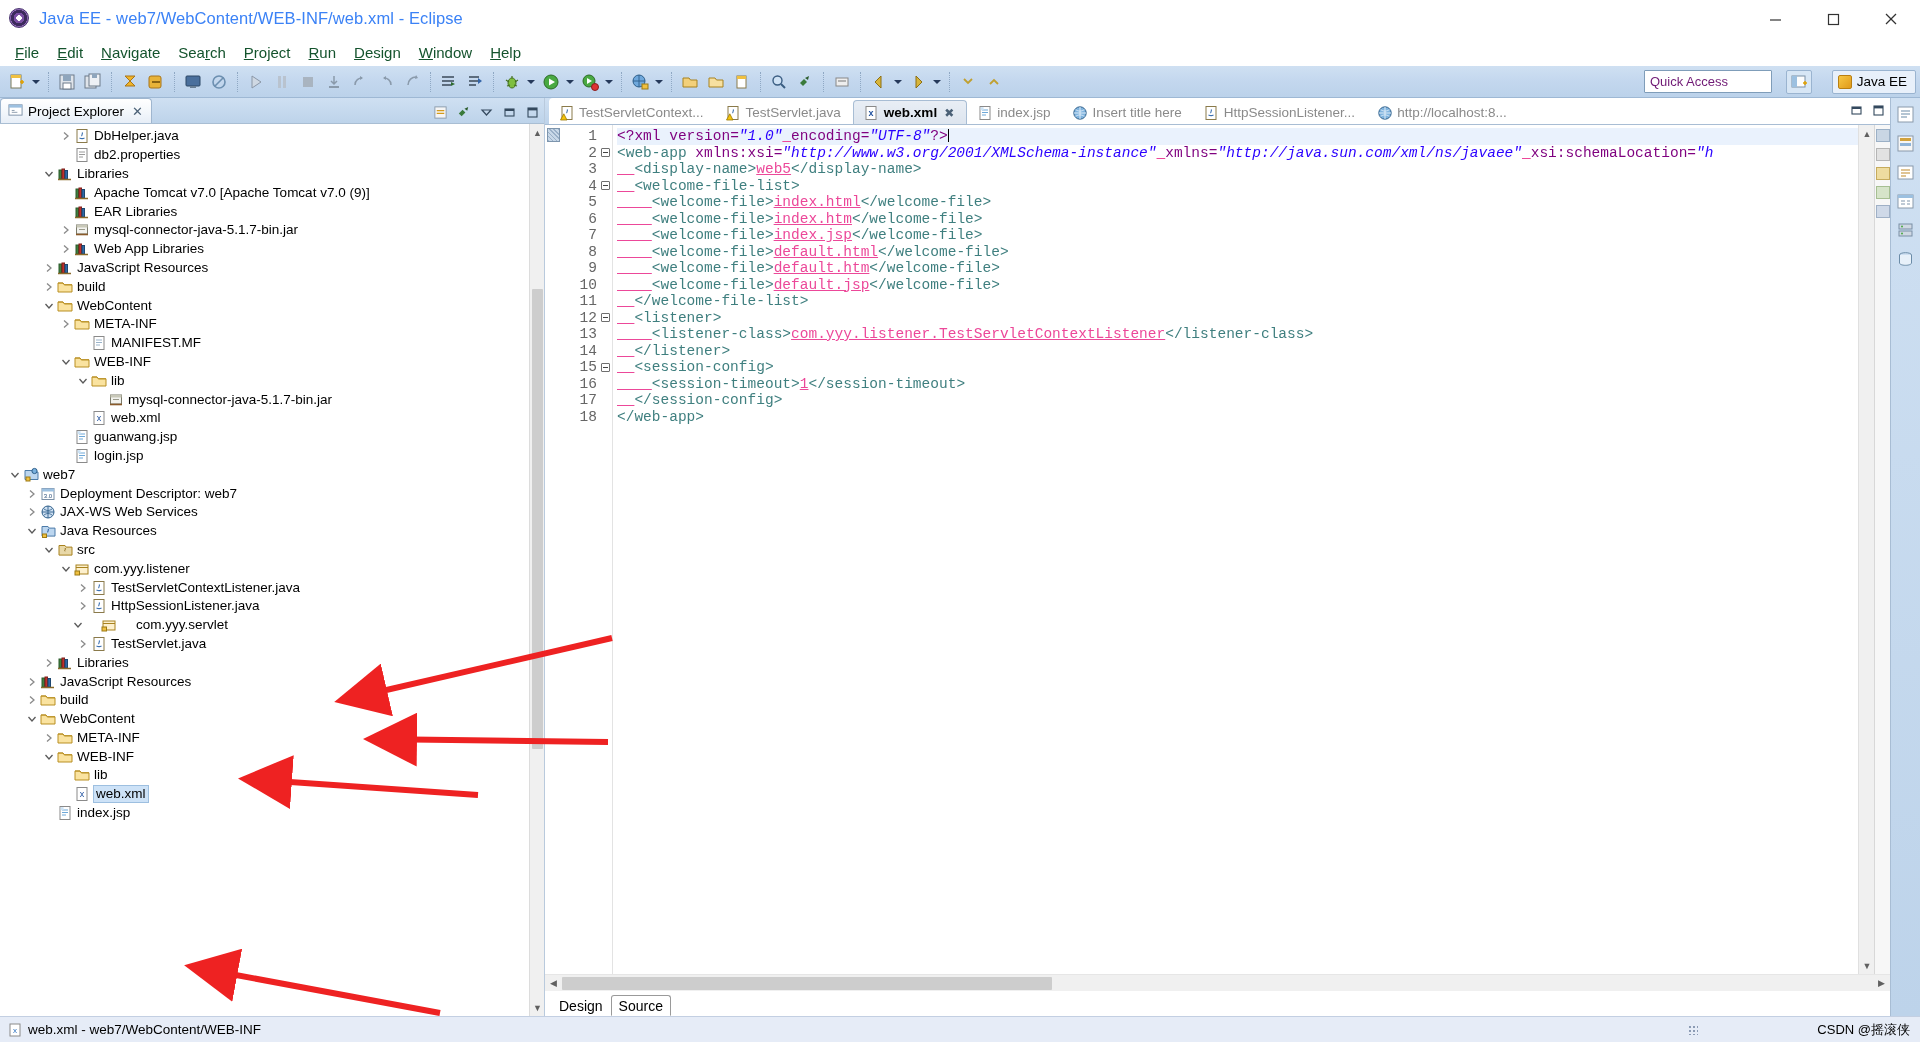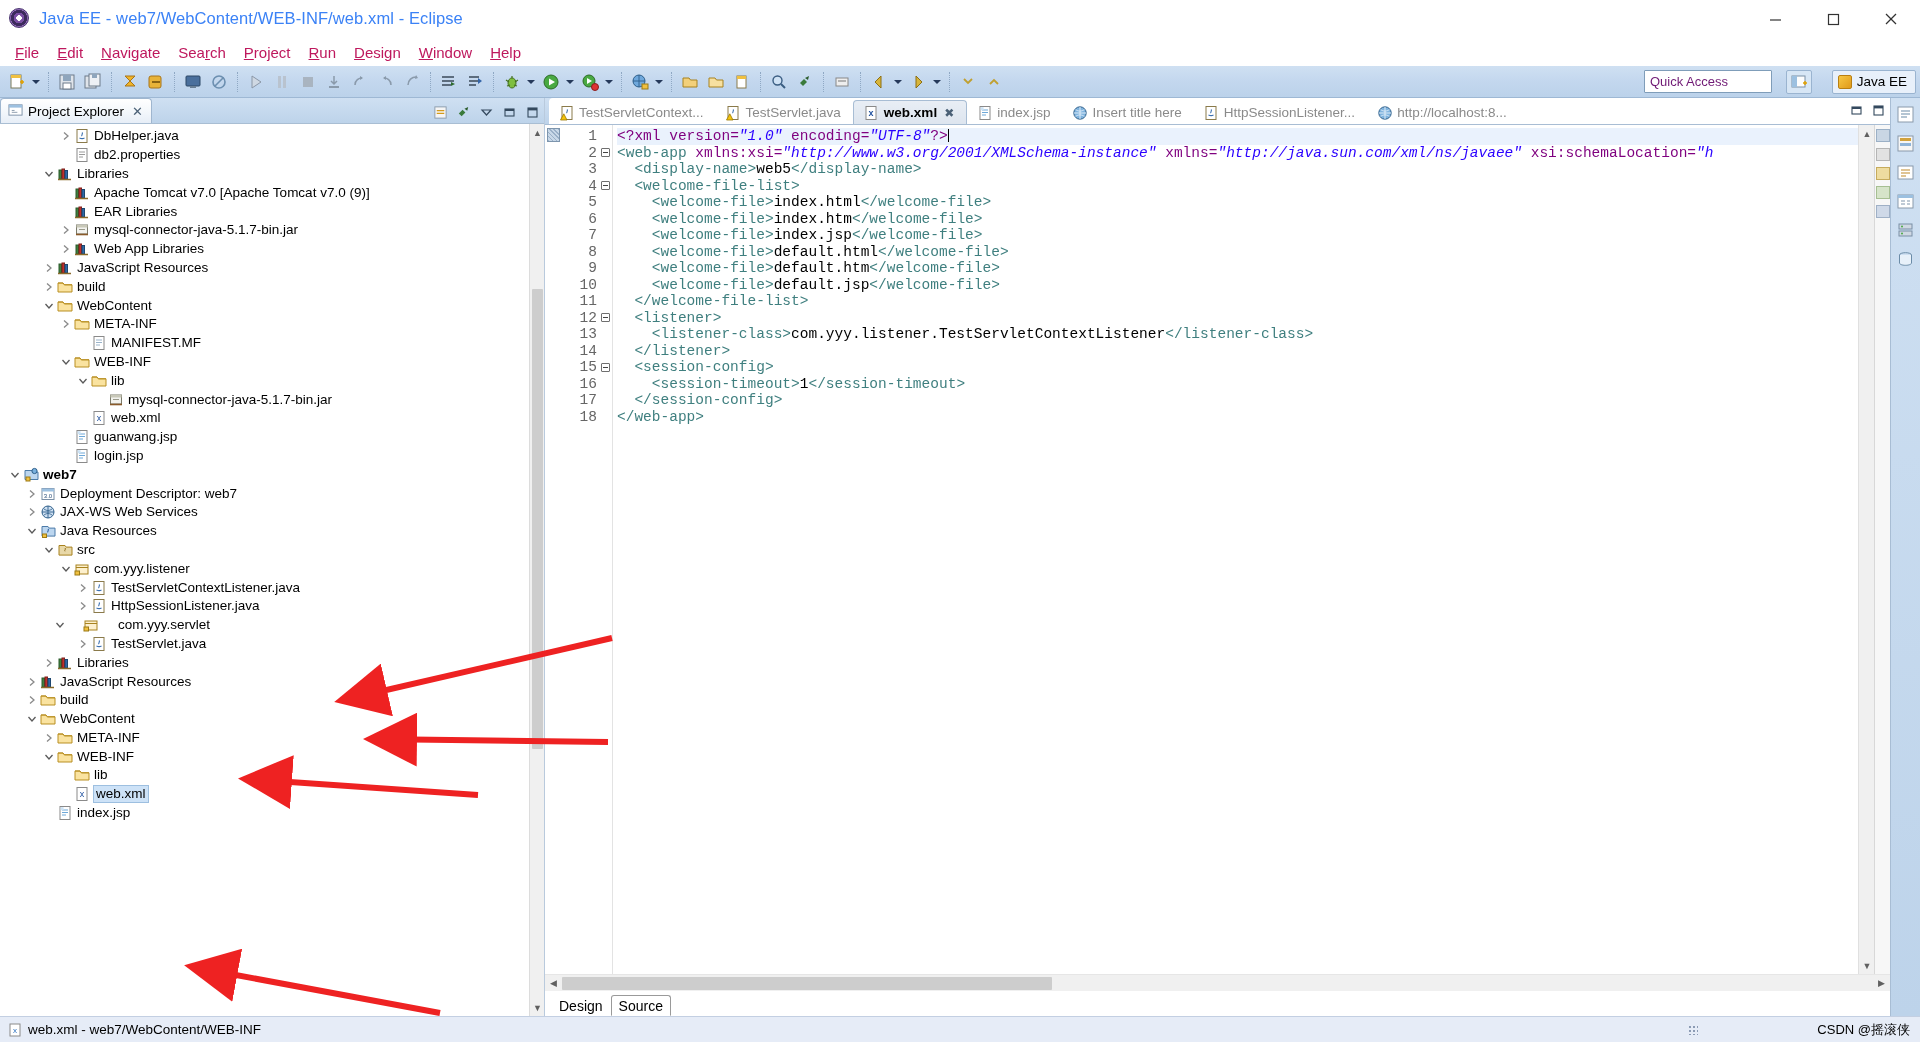--- a/index.html
+++ b/index.html
@@ -47,21 +47,21 @@
   .winbtn svg { display:block; }
 
   
   .menubar {
     height: 28px; flex: 0 0 28px;
     background: #ffffff;
     display: flex; align-items: center;
     padding-left: 6px;
   }
   .menu-item {
-    padding: 3px 9px; font-size: 15px; color: #be185d;
+    padding: 3px 9px; font-size: 15px; color: #14532d;
     white-space: nowrap; cursor: default;
   }
   .menu-item u { text-decoration: underline; }
 
   
   .toolbar {
     height: 32px; flex: 0 0 32px;
     background: linear-gradient(to bottom, #cfe0f2 0%, #c3d7ee 50%, #bbd2ea 100%);
     border-bottom: 1px solid #9eb8d4;
     display: flex; align-items: center;
@@ -258,21 +258,21 @@
     font-family: "Liberation Mono", monospace; font-size: 14.5px;
     white-space: pre; overflow: hidden; color: #000;
     min-width: 0;
   }
   .cline { height: 16.5px; line-height: 16.5px; }
   .cline.hl { background: #eaf2fd; }
   .tag { color: #3f7f7f; }
   .ptag { color: #800080; }
   .attr { color: #7f007f; }
   .val { color: #2a00ff; font-style: italic; }
-  .txt { color: #000000; }
+  .txt { color: #ec4899; text-decoration: underline; }
   .caret { display:inline-block; width:1px; height:13px; background:#000; vertical-align:-2px; }
 
   .ed-vscroll { width: 16px; flex: 0 0 16px; background: #f0f0f0; position: relative; border-left: 1px solid #e0e0e0; }
   .ed-vscroll .arr { position: absolute; left:0; width: 16px; height: 17px; display:flex; align-items:center; justify-content:center; color:#606060; font-size: 9px;}
   .ed-hscroll {
     height: 17px; flex: 0 0 17px; background: #f0f0f0; position: relative;
     display: flex; align-items: center; border-top: 1px solid #e6e6e6;
   }
   .hs-arrow { width: 17px; height: 17px; display:flex; align-items:center; justify-content:center; color:#606060; font-size: 9px; }
   .hs-track { flex: 1 1 auto; height: 17px; position: relative; }
@@ -875,21 +875,21 @@
               <span class="twist none"></span>
               <span class="tico">
                 <svg width="16" height="16" viewBox="0 0 16 16">
                   <rect x="3" y="1.5" width="10" height="13" fill="#fff" stroke="#8a8a8a"></rect>
                   <path d="M5 5h6M5 7.5h6M5 10h4" stroke="#6ea8d8"></path>
                   <path d="M3.6 2.2h3v3h-3z" fill="#cde3f5"></path>
                 </svg>
               </span>
               <span class="tlabel">login.jsp</span>
             </div>
-            <div class="trow" style="padding-left: 8px; font-weight: bold;">
+            <div class="trow" style="padding-left: 8px;">
               <span class="twist">
                 <svg width="10" height="10" viewBox="0 0 10 10">
                   <path d="M1.5 3 L5 7 L8.5 3" fill="none" stroke="#5a5a5a" stroke-width="1.3"></path>
                 </svg>
               </span>
               <span class="tico">
                 <svg width="16" height="16" viewBox="0 0 16 16">
                   <path d="M2 3.5h7l1.2 1.6H15v7.4H2z" fill="#bcd6ef" stroke="#4c7ba8"></path>
                   <circle cx="11.5" cy="4" r="2.6" fill="#79b0dd" stroke="#2e5f8a"></circle>
                   <rect x="3" y="10" width="4" height="4" fill="#f0c040" stroke="#9c7a14"></rect>
@@ -994,21 +994,21 @@
               </span>
               <span class="tico">
                 <svg width="16" height="16" viewBox="0 0 16 16">
                   <rect x="3" y="1.5" width="10" height="13" fill="#fff" stroke="#8a7a4a"></rect>
                   <path d="M8 4.5c1.6 1.4-1.2 2.3 0 3.6" stroke="#3a6fb0" fill="none" stroke-width="1.1"></path>
                   <path d="M5.5 10c1.8 .9 3.4 .9 5 0" stroke="#3a6fb0" fill="none" stroke-width="1.1"></path>
                 </svg>
               </span>
               <span class="tlabel">HttpSessionListener.java</span>
             </div>
-            <div class="trow" style="padding-left: 53px; gap: 15px;">
+            <div class="trow" style="padding-left: 71px; gap: 15px;">
               <span class="twist">
                 <svg width="10" height="10" viewBox="0 0 10 10">
                   <path d="M1.5 3 L5 7 L8.5 3" fill="none" stroke="#5a5a5a" stroke-width="1.3"></path>
                 </svg>
               </span>
               <span class="tico">
                 <svg width="16" height="16" viewBox="0 0 16 16">
                   <rect x="2" y="4" width="12" height="9" fill="#fdf0cd" stroke="#a8821f"></rect>
                   <path d="M2 6.5h12" stroke="#a8821f"></path>
                   <rect x="1" y="10" width="4.5" height="4" fill="#f0c040" stroke="#9c7a14"></rect>

